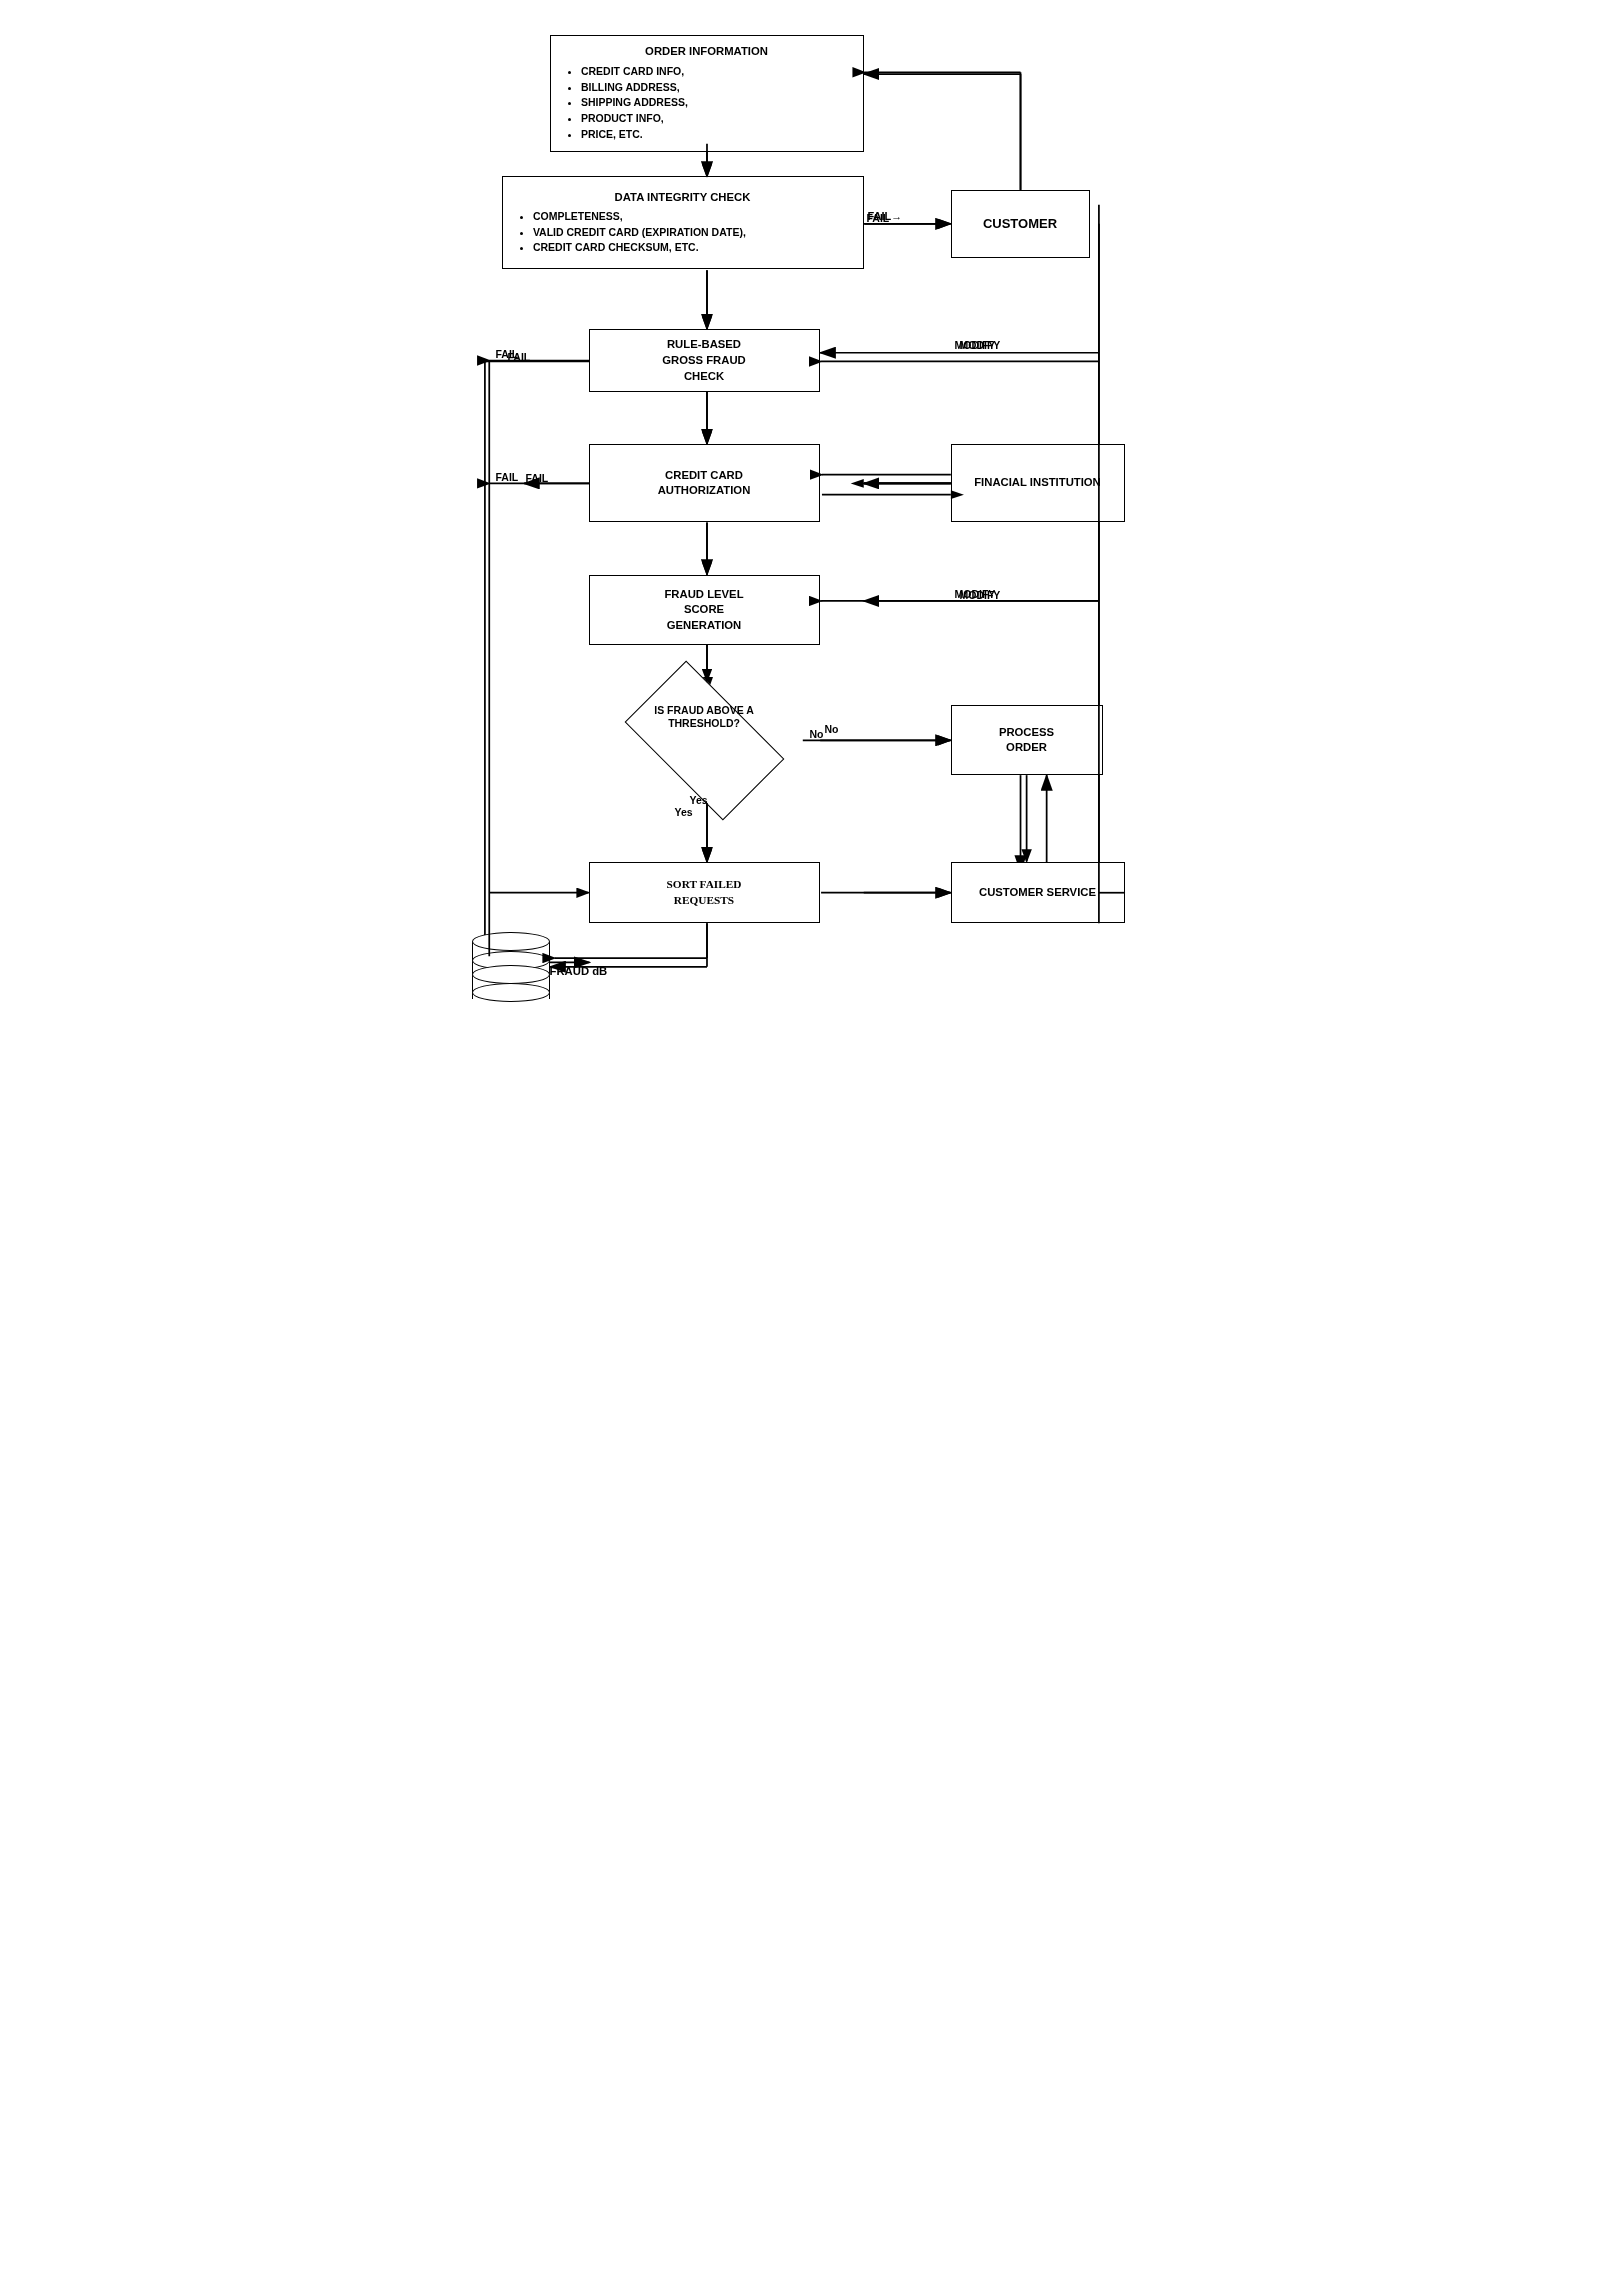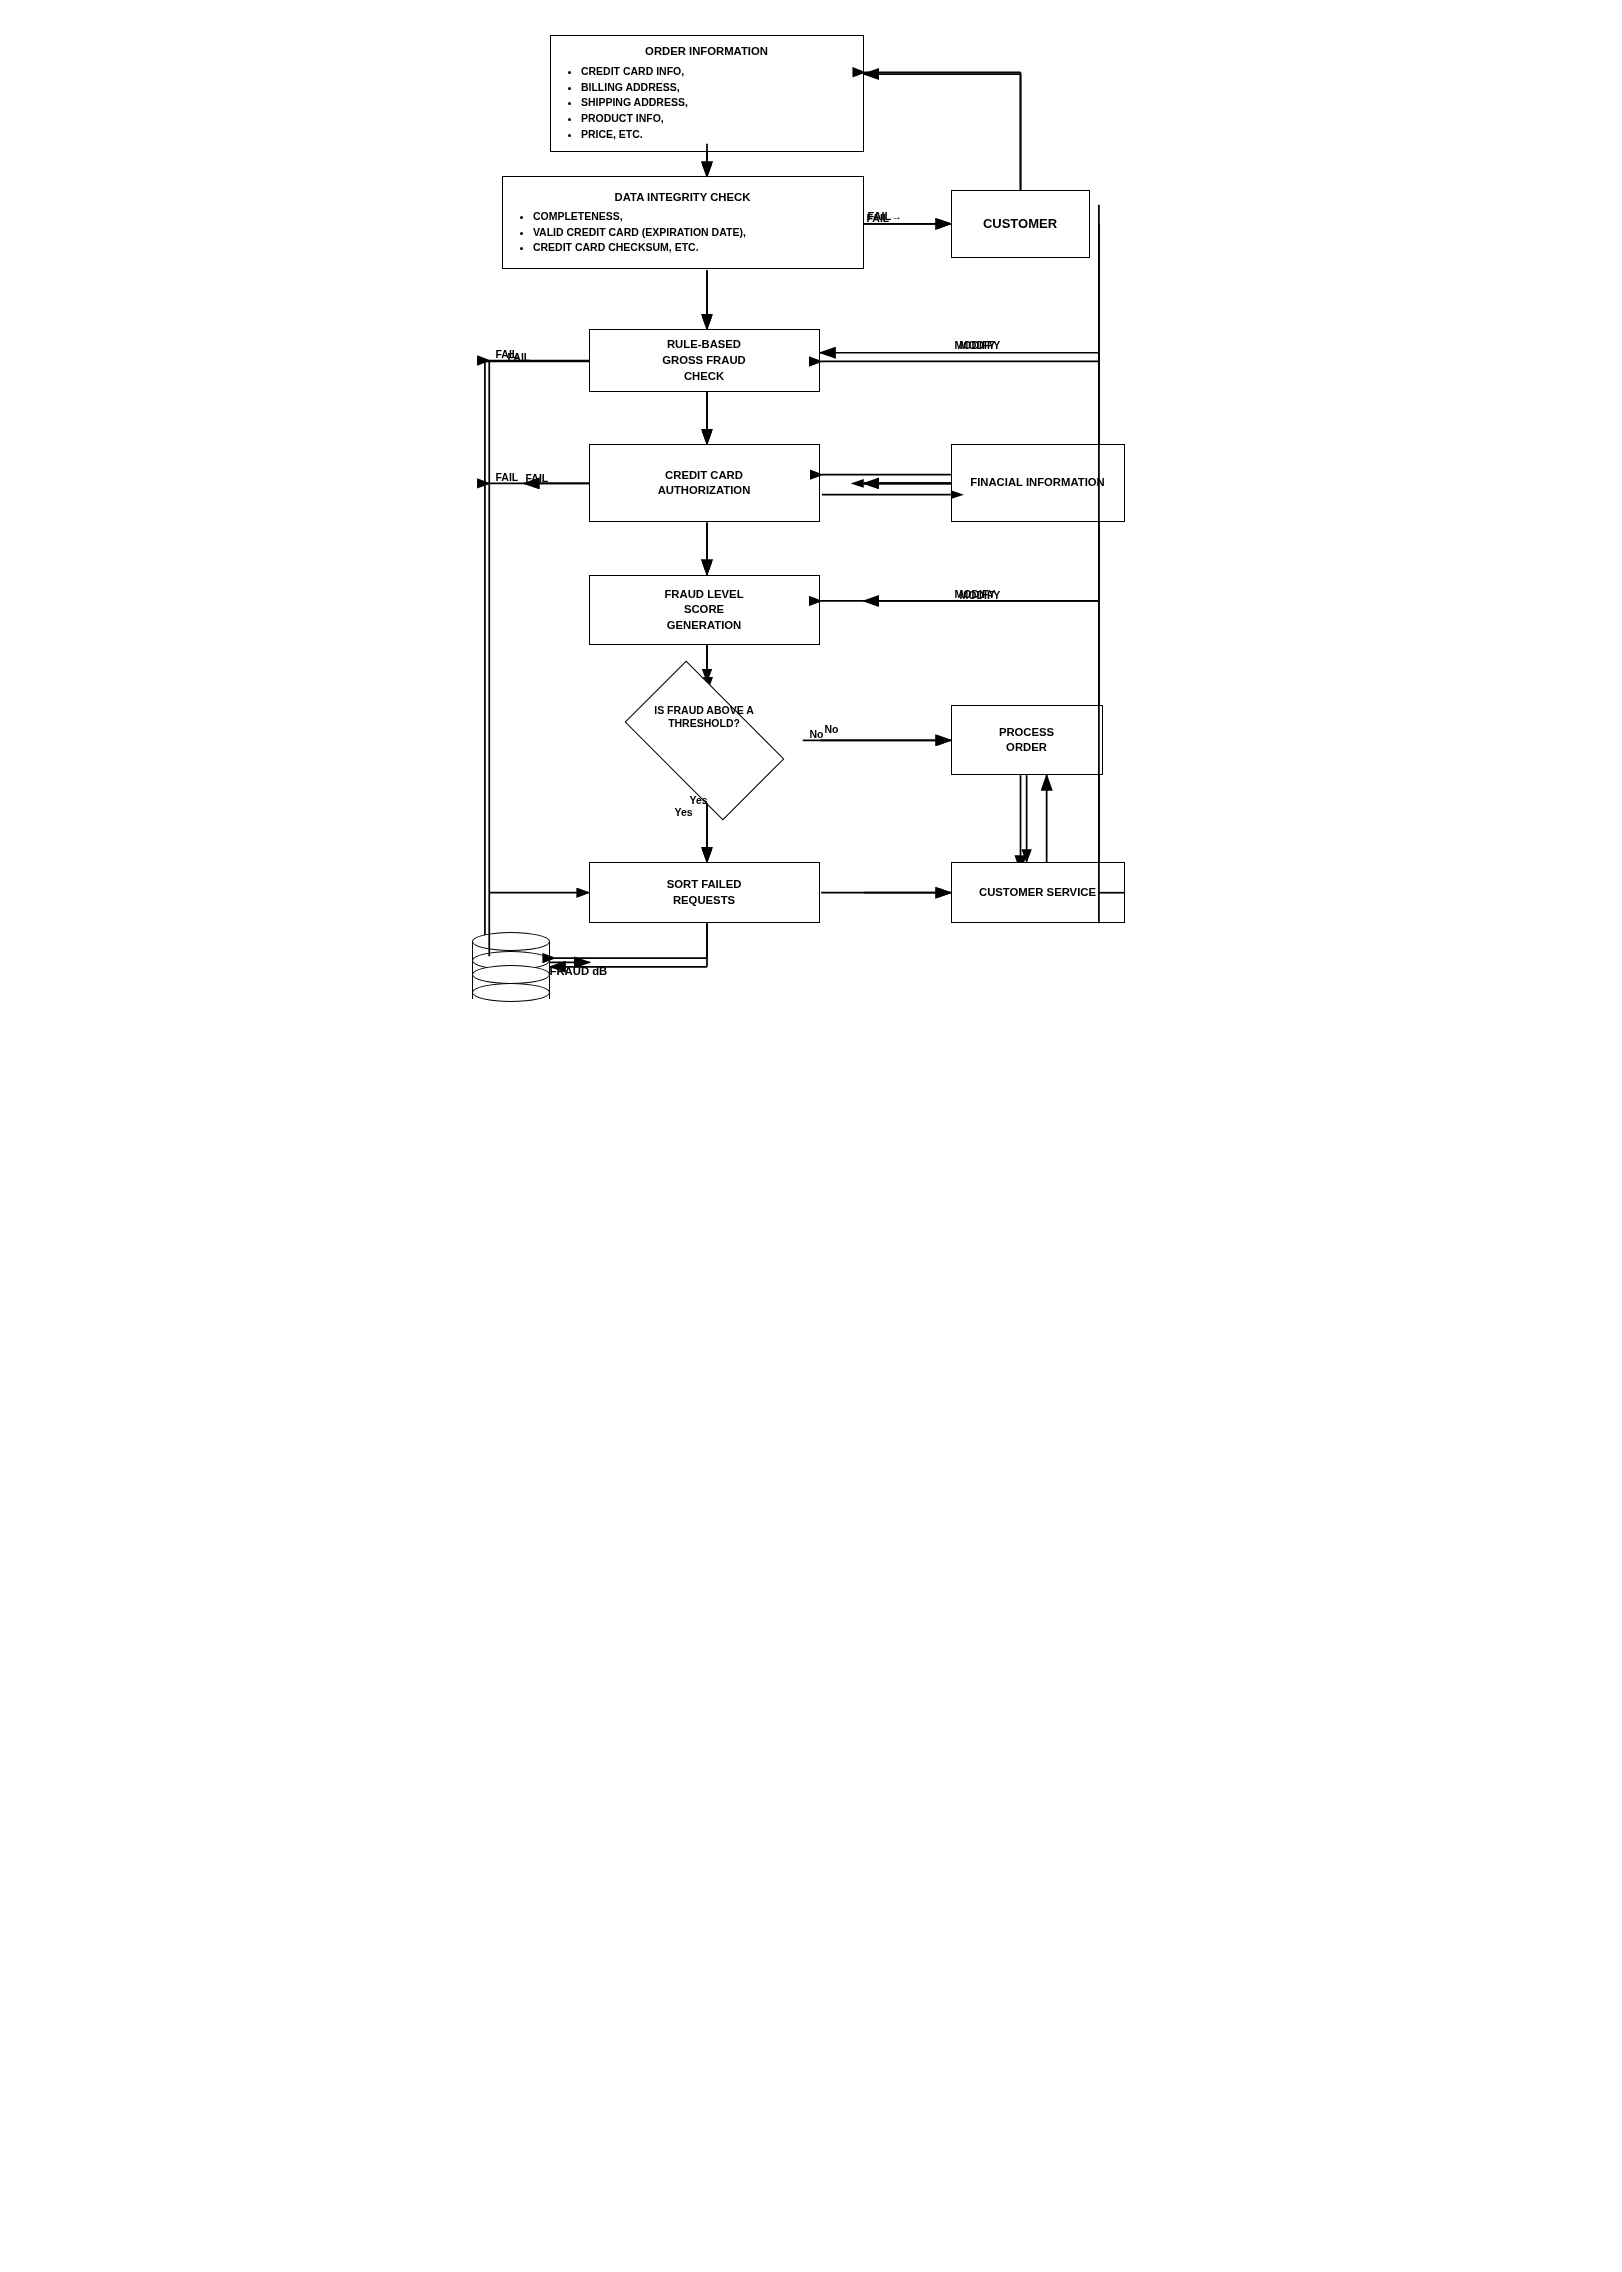--- a/index.html
+++ b/index.html
@@ -270,21 +270,21 @@
   <div class="arrow-label" style="left:523px; top:322px;">MODIFY</div>
 
   <div class="box" style="left:152px; top:427px; width:231px; height:78px; font-size:11.3px;">
     <span style="white-space:pre-line;">CREDIT CARD
 AUTHORIZATION</span>
   </div>
 
   <div class="arrow-label" style="left:89px; top:455px;">FAIL</div>
 
   <div class="box" style="left:514px; top:427px; width:174px; height:78px; font-size:11.3px;">
-    <span style="white-space:pre-line;">FINACIAL INFORMATION</span>
+    <span style="white-space:pre-line;">FINACIAL INSTITUTION</span>
   </div>
 
   <div class="box" style="left:152px; top:558px; width:231px; height:70px; font-size:11.3px;">
     <span style="white-space:pre-line;">FRAUD LEVEL
 SCORE
 GENERATION</span>
   </div>
 
   <div class="arrow-label" style="left:523px; top:572px;">MODIFY</div>
 
@@ -300,21 +300,21 @@
   <div class="arrow-label" style="left:373px; top:711px;">No</div>
 
   <div class="arrow-label" style="left:253px; top:777px;">Yes</div>
 
   <div class="box" style="left:514px; top:688px; width:152px; height:70px; font-size:11.3px;">
     <span style="white-space:pre-line;">PROCESS
 ORDER</span>
   </div>
 
   <div class="box" style="left:152px; top:845px; width:231px; height:61px; font-size:11.3px;">
-    <span style="white-space:pre-line;">SORT FAILED
+    <span style="white-space:pre-line;font-family:Liberation Serif, serif;">SORT FAILED
 REQUESTS</span>
   </div>
 
   <div class="box" style="left:514px; top:845px; width:174px; height:61px; font-size:11.3px;">
     <span style="white-space:pre-line;">CUSTOMER SERVICE</span>
   </div>
 
   <div class="db-container" style="left:35px; top:915px;">
     <div class="db-cylinder">
       <div class="db-top"></div>

